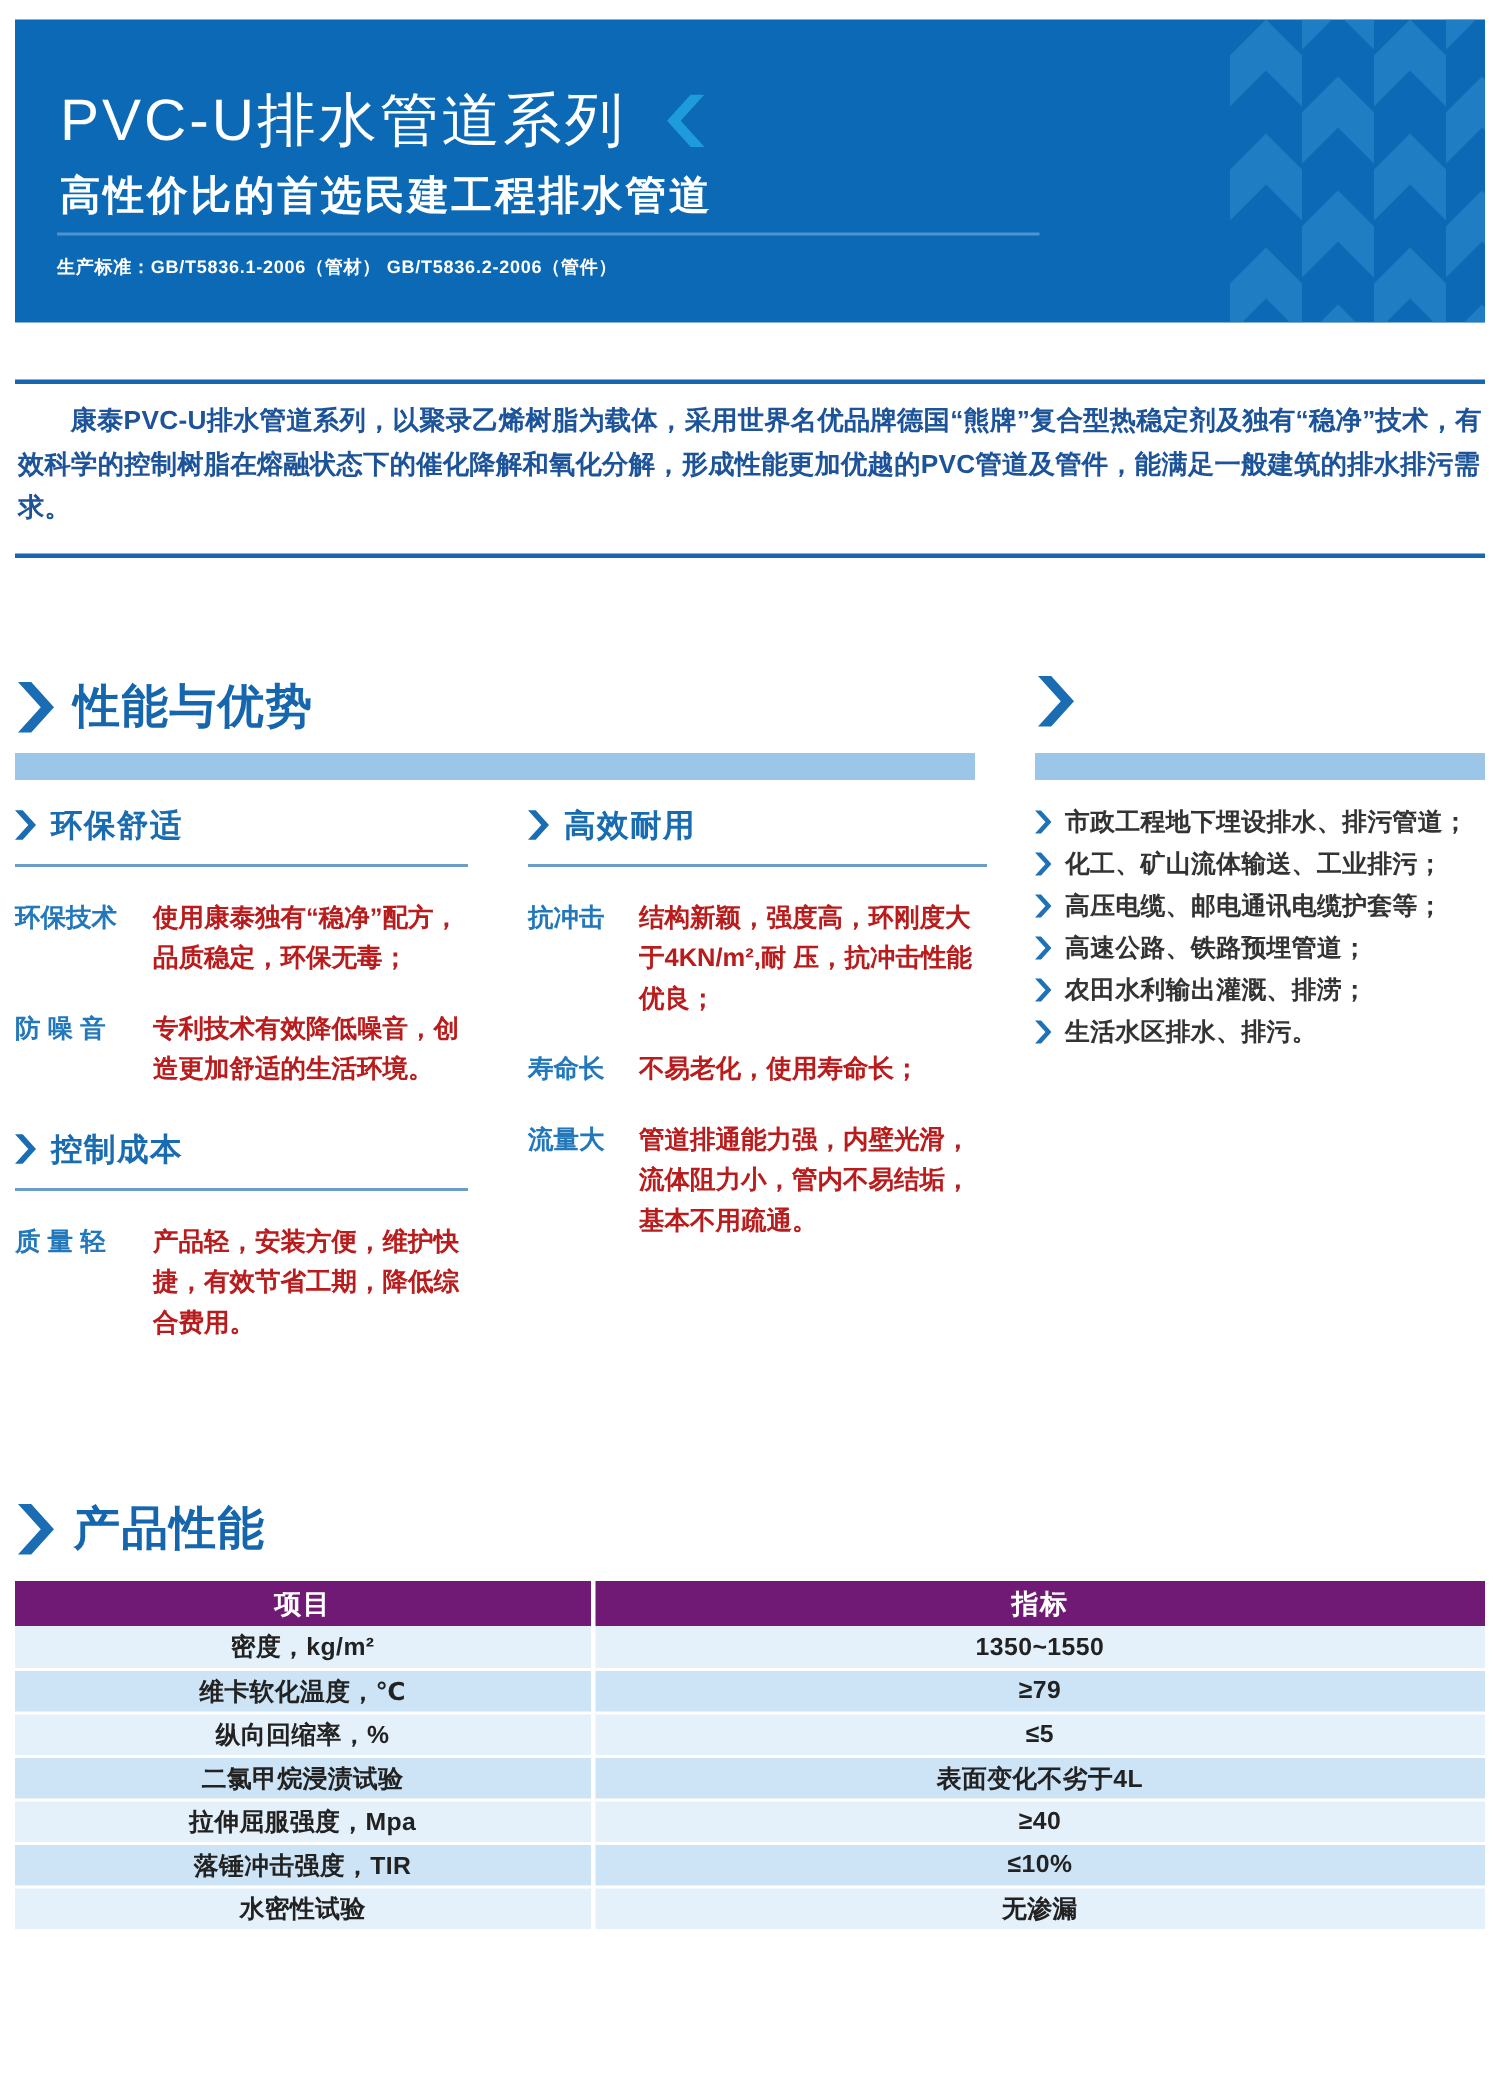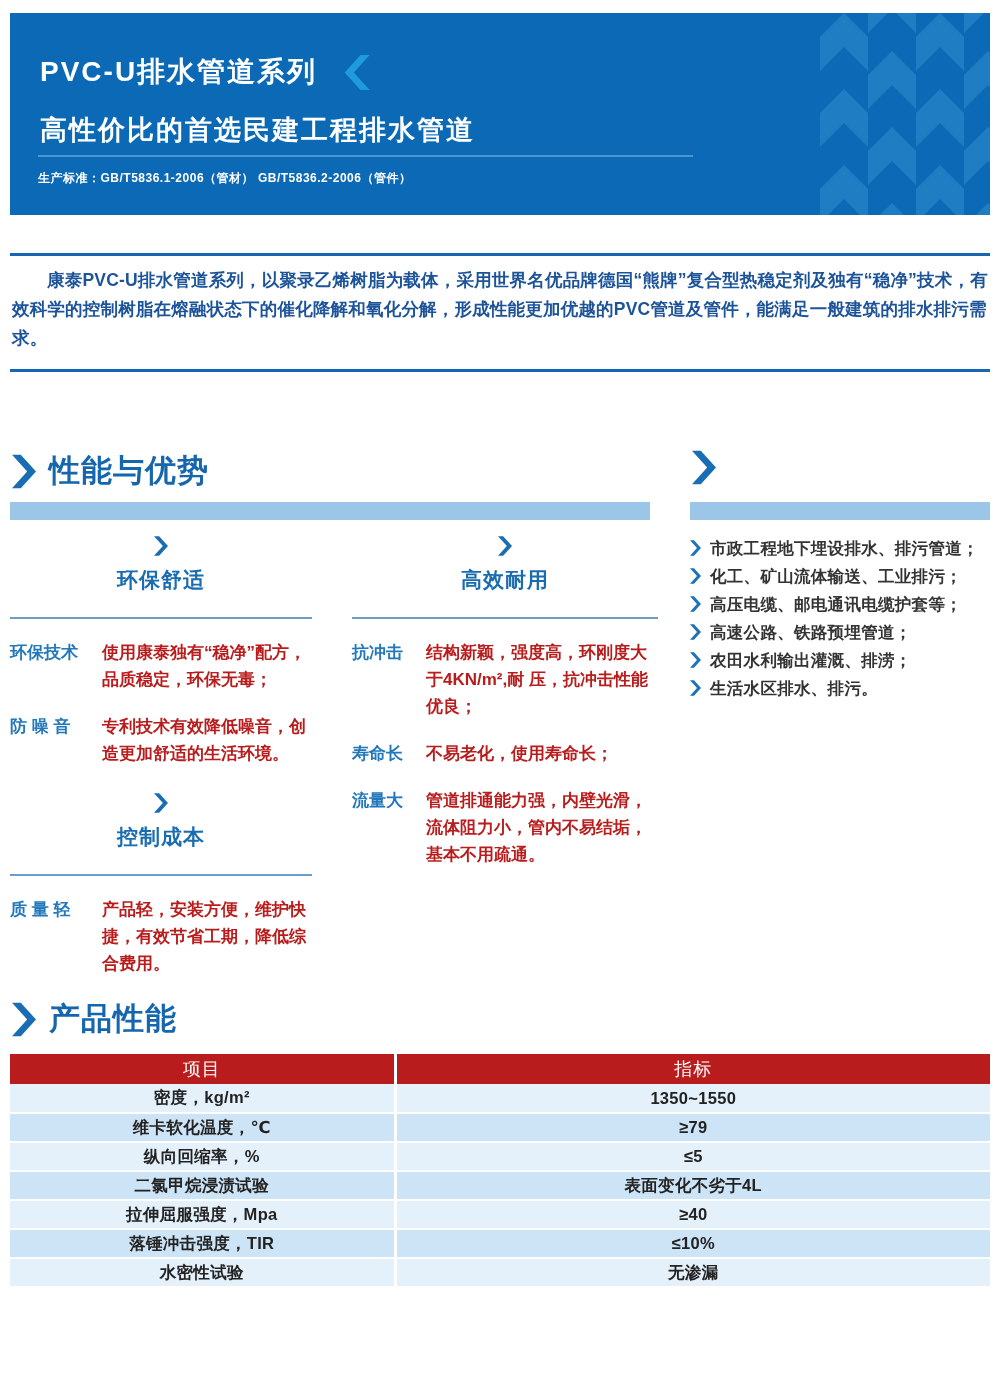--- a/index.html
+++ b/index.html
@@ -10,21 +10,21 @@
   }
   .page { position: relative; width: 1000px; height: 1383px; }
 
   
   .banner {
     position: absolute; left: 10px; top: 13px; width: 980px; height: 202px;
     background: #0b69b5; color: #fff; overflow: hidden;
   }
   .banner-pattern { position: absolute; right: 0; top: 0; width: 170px; height: 202px; }
   .banner-title-row { position: absolute; left: 30px; top: 40px; display: flex; align-items: center; gap: 22px; }
-  .banner-title { font-size: 28px; font-weight: bold; letter-spacing: 2px; white-space: nowrap; }
+  .banner-title { font-size: 39px; font-weight: normal; letter-spacing: 2px; white-space: nowrap; }
   .title-chevron { width: 33px; height: 35px; display: block; }
   .banner-subtitle { position: absolute; left: 30px; top: 99px; font-size: 27px; font-weight: bold; letter-spacing: 2px; white-space: nowrap; }
   .banner-divider { position: absolute; left: 28px; top: 142px; width: 655px; height: 2px; background: #4e94ce; }
   .banner-standard { position: absolute; left: 28px; top: 157px; font-size: 12px; font-weight: bold; letter-spacing: 0.5px; white-space: nowrap; }
 
   
   .intro {
     position: absolute; left: 10px; top: 253px; width: 980px;
     border-top: 3px solid #1865b0; border-bottom: 3px solid #1865b0;
     padding: 10px 2px 16px 2px;
@@ -40,42 +40,42 @@
   .chev-big { width: 24px; height: 35px; display: block; }
   .chev-sub { width: 14px; height: 20px; display: block; }
   .chev-li  { width: 11px; height: 16px; display: block; flex: none; margin-top: 2px; }
   .sec-bar { position: absolute; height: 18px; background: #9cc6e8; }
 
   
   .perf-cols { position: absolute; left: 10px; top: 536px; width: 648px; display: flex; gap: 40px; }
   .col1 { width: 302px; } .col2 { width: 306px; }
   .subhead {
     display: flex; align-items: center; gap: 10px;
-    padding-bottom: 23px; border-bottom: 2px solid #6b9dc9; flex-direction: column;
+    padding-bottom: 12px; border-bottom: 2px solid #6b9dc9;
   }
   .subhead span { font-size: 21px; font-weight: bold; color: #1a6cb0; letter-spacing: 1px; }
   .kv { display: flex; margin-top: 20px; }
   .kv-label { flex: none; font-size: 17px; font-weight: bold; color: #2377bb; line-height: 27px; white-space: nowrap; }
   .col1 .kv-label { width: 92px; }
   .col2 .kv-label { width: 74px; }
   .kv-text { flex: 1; font-size: 17px; font-weight: bold; color: #b91c1c; line-height: 27px; }
   .subgroup2 { margin-top: 26px; }
 
   
   .apps-list { position: absolute; left: 690px; top: 538px; width: 306px; list-style: none; }
   .apps-list li { display: flex; gap: 9px; align-items: flex-start; margin-bottom: 8px; }
   .apps-list span { font-size: 16.5px; font-weight: bold; color: #333333; line-height: 20px; letter-spacing: 0.3px; }
 
   
   .pp-table {
     position: absolute; left: 10px; top: 1054px; width: 980px;
     border-collapse: collapse; text-align: center; table-layout: fixed;
   }
   .pp-table th {
-    background: #b91c1c; color: #ffffff; font-size: 18px; font-weight: normal;
+    background: #701a75; color: #ffffff; font-size: 18px; font-weight: bold;
     height: 30px; letter-spacing: 1px;
   }
   .pp-table td {
     height: 29px; font-size: 16.5px; font-weight: bold; color: #222222;
     border-bottom: 2px solid #ffffff; letter-spacing: 0.3px;
   }
   .pp-table th:first-child, .pp-table td:first-child { width: 385px; border-right: 3px solid #ffffff; }
   .pp-table tbody tr:nth-child(odd) td { background: #e4f1fb; }
   .pp-table tbody tr:nth-child(even) td { background: #cde4f6; }
 </style>

